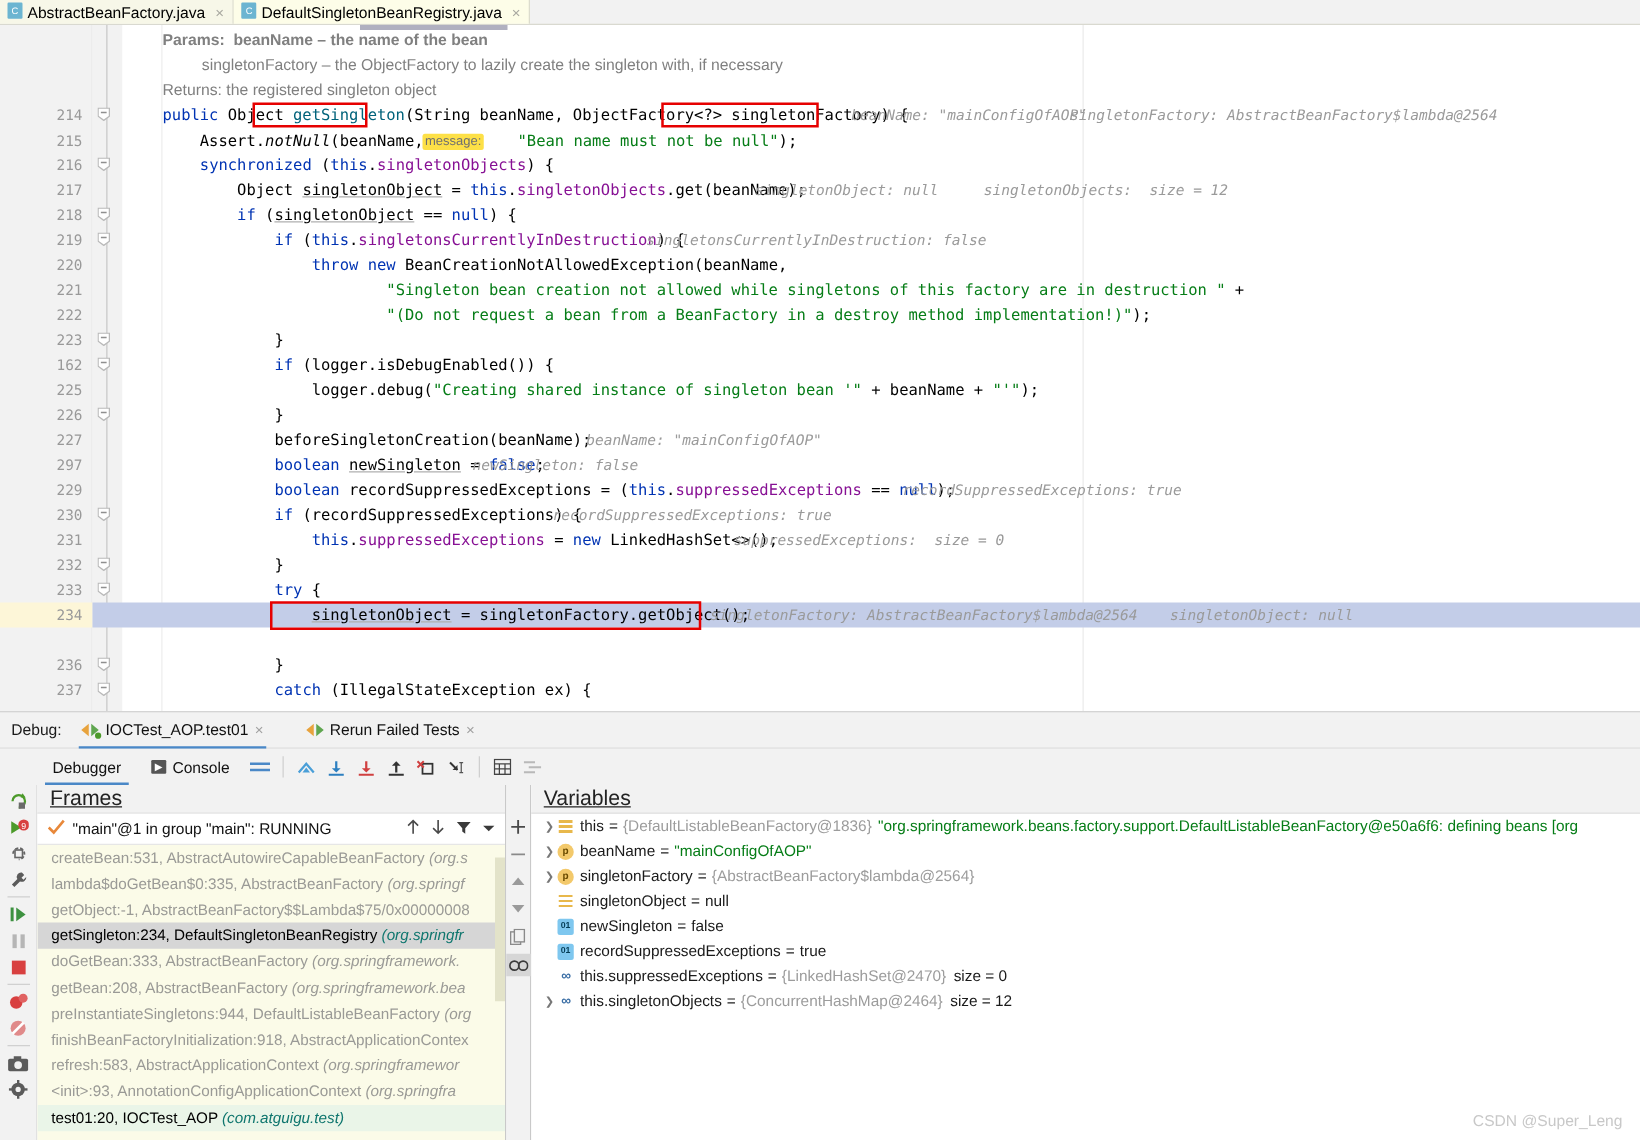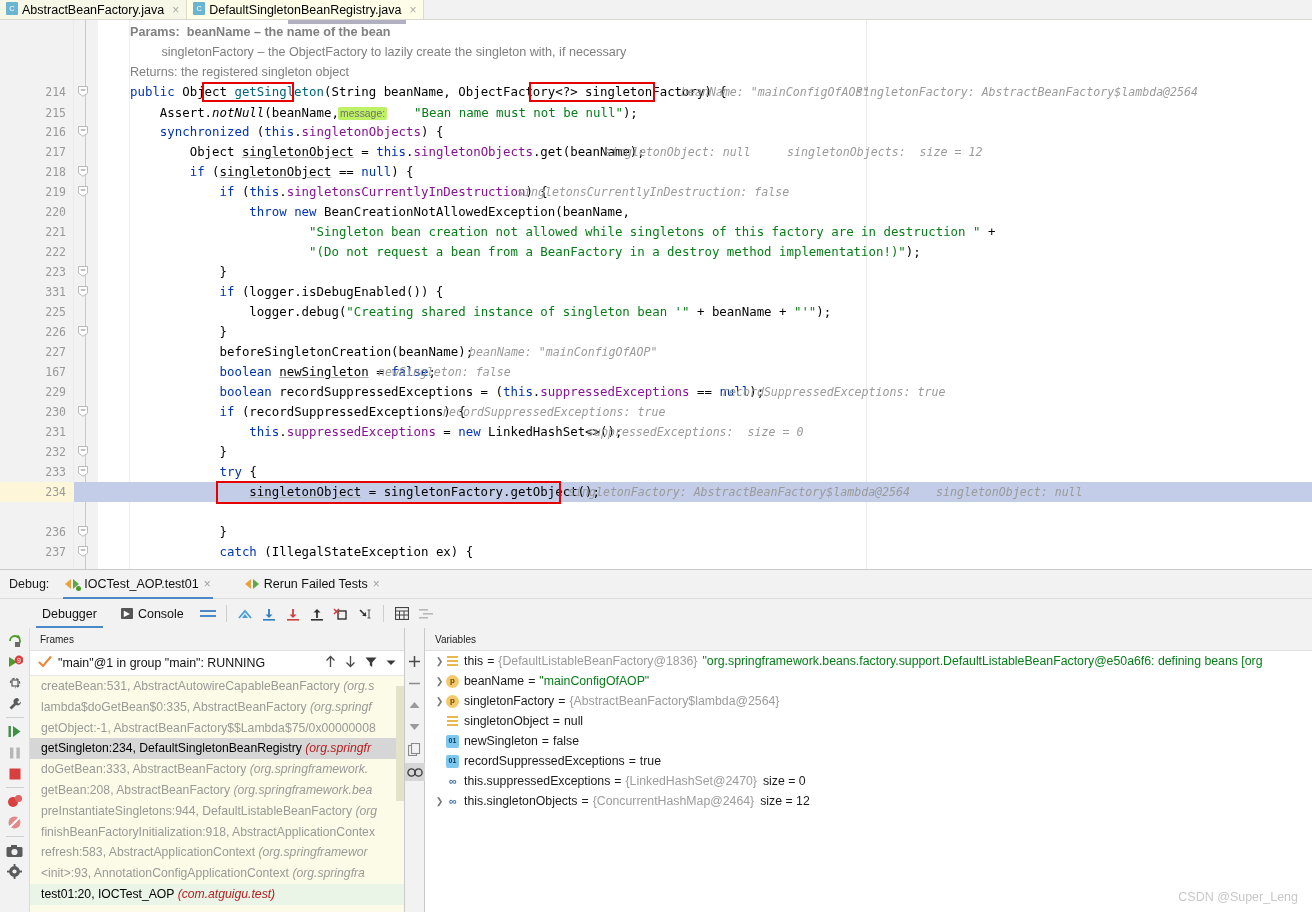--- a/index.html
+++ b/index.html
@@ -92,21 +92,21 @@
   .mth  { color: #00627a; }
   .id   { color: #000000; }
   .ul   { text-decoration: underline; text-decoration-color:#b0b0b0; }
   .ital { font-style: italic; }
 
   .hint {
     font-family: "DejaVu Sans Mono", monospace; font-size: 11.6px;
     font-style: italic; color: #9a9a9a; white-space: pre;
   }
   .paramhint {
-    background: #bef264; color: #707070; font-size: 10.4px;
+    background: #fde047; color: #707070; font-size: 10.4px;
     font-family: "Liberation Sans", sans-serif; font-style: normal;
     border-radius: 2px; padding: 0 2px;
   }
   .redbox {
     position: absolute; border: 2px solid #e60000; pointer-events: none;
   }
   .editor-top-scroll {
     position: absolute; left: 288px; top: 20px; width: 118px; height: 4px;
     background: #b0b0c0; z-index: 40;
   }
@@ -176,37 +176,37 @@
   .railbtn { width: 26px; height: 21px; display:flex; align-items:center; justify-content:center; }
   .raildiv { width: 18px; height: 1px; background: #d0d0d0; margin: 3px 0; }
 
   
   .frames-pane {
     position: absolute; top: 58px; left: 30px; width: 375px; height: 285px;
     background: #fff; border-right: 1px solid #c9c9c9;
   }
   .pane-header {
     height: 23px; background: #f2f2f2; border-bottom: 1px solid #dfdfdf;
-    font-size: 10px; color: #222; display:flex; align-items:center; padding-left: 10px;
+    font-size: 17px; color: #222; display:flex; align-items:center; padding-left: 10px; text-decoration: underline;
   }
   .thread-row {
     height: 25px; display: flex; align-items: center; gap: 6px;
     padding-left: 8px; background: #fff; border-bottom: 1px solid #e6e6e6;
     font-size: 12.4px; color: #111;
   }
   .thread-ctrls { margin-left: auto; display:flex; align-items:center; gap: 9px; padding-right: 8px; }
   .frames-list { background: #fbfbe8; height: 236px; overflow: hidden; position: relative; }
   .frame-item {
     height: 20.8px; line-height: 20.8px; font-size: 12.2px;
     padding-left: 11px; color: #9a9a96; white-space: nowrap; overflow: hidden;
   }
   .frame-item.selected { background: #d6d6d6; color: #000; font-weight: normal; }
   .frame-item.test { background: #eaf5e8; color: #000; }
   .frame-item .pkg { font-style: italic; }
-  .frame-item.selected .pkg, .frame-item.test .pkg { color: #b91c1c; }
+  .frame-item.selected .pkg, .frame-item.test .pkg { color: #0f766e; }
 
   .frames-scroll {
     position: absolute; right: 0; top: 0; width: 8px; height: 236px; background: transparent;
   }
   .frames-thumb {
     position: absolute; right: 0; top: 10px; width: 8px; height: 115px;
     background: #e3e3c9;
   }
 
   
@@ -380,21 +380,21 @@
           <div class="codetext"><span class="id">            }</span></div>
         </div>
         <div class="fold" style="top: 266px; position: absolute;">
           <svg width="10" height="11">
             <path d="M0.5 0.5 H9.5 V7 L5 10.3 L0.5 7 Z" fill="#fff" stroke="#b9b9b9" stroke-width="1"></path>
             <path d="M2.7 4 H7.3" stroke="#909090" stroke-width="1.1"></path>
           </svg>
         </div>
         <div class="row" style="top: 262px;">
           <div class="hl-line"></div>
-          <div class="lineno">331</div>
+          <div class="lineno">162</div>
           <div class="codetext"><span class="id">            </span><span class="kw">if</span><span class="id"> (logger.</span><span class="id">isDebugEnabled</span><span class="id">()) {</span></div>
         </div>
         <div class="row" style="top: 282px; padding-left: 12px;">
           <div class="hl-line"></div>
           <div class="lineno">225</div>
           <div class="codetext"><span class="id">                logger.</span><span class="id">debug</span><span class="id">(</span><span class="str">"Creating shared instance of singleton bean '"</span><span class="id"> + beanName + </span><span class="str">"'"</span><span class="id">);</span></div>
         </div>
         <div class="fold" style="top: 306px; position: absolute;">
           <svg width="10" height="11">
             <path d="M0.5 0.5 H9.5 V7 L5 10.3 L0.5 7 Z" fill="#fff" stroke="#b9b9b9" stroke-width="1"></path>
@@ -407,21 +407,21 @@
           <div class="codetext"><span class="id">            }</span></div>
         </div>
         <div class="row" style="top: 322px;">
           <div class="hl-line"></div>
           <div class="lineno">227</div>
           <div class="codetext"><span class="id">            beforeSingletonCreation(beanName);</span></div>
           <div class="hint" style="position: absolute; top: 0px; height: 20px; line-height: 20px; left: 469px;">beanName: "mainConfigOfAOP"</div>
         </div>
         <div class="row" style="top: 342px;">
           <div class="hl-line"></div>
-          <div class="lineno">167</div>
+          <div class="lineno">297</div>
           <div class="codetext"><span class="id">            </span><span class="kw">boolean</span><span class="id"> </span><span class="id ul">newSingleton</span><span class="id"> = </span><span class="kw">false</span><span class="id">;</span></div>
           <div class="hint" style="position: absolute; top: 0px; height: 20px; line-height: 20px; left: 378px;">newSingleton: false</div>
         </div>
         <div class="row" style="top: 362px;">
           <div class="hl-line"></div>
           <div class="lineno">229</div>
           <div class="codetext"><span class="id">            </span><span class="kw">boolean</span><span class="id"> recordSuppressedExceptions = (</span><span class="kw">this</span><span class="id">.</span><span class="fld">suppressedExceptions</span><span class="id"> == </span><span class="kw">null</span><span class="id">);</span></div>
           <div class="hint" style="position: absolute; top: 0px; height: 20px; line-height: 20px; left: 722px;">recordSuppressedExceptions: true</div>
         </div>
         <div class="fold" style="top: 386px; position: absolute;">

